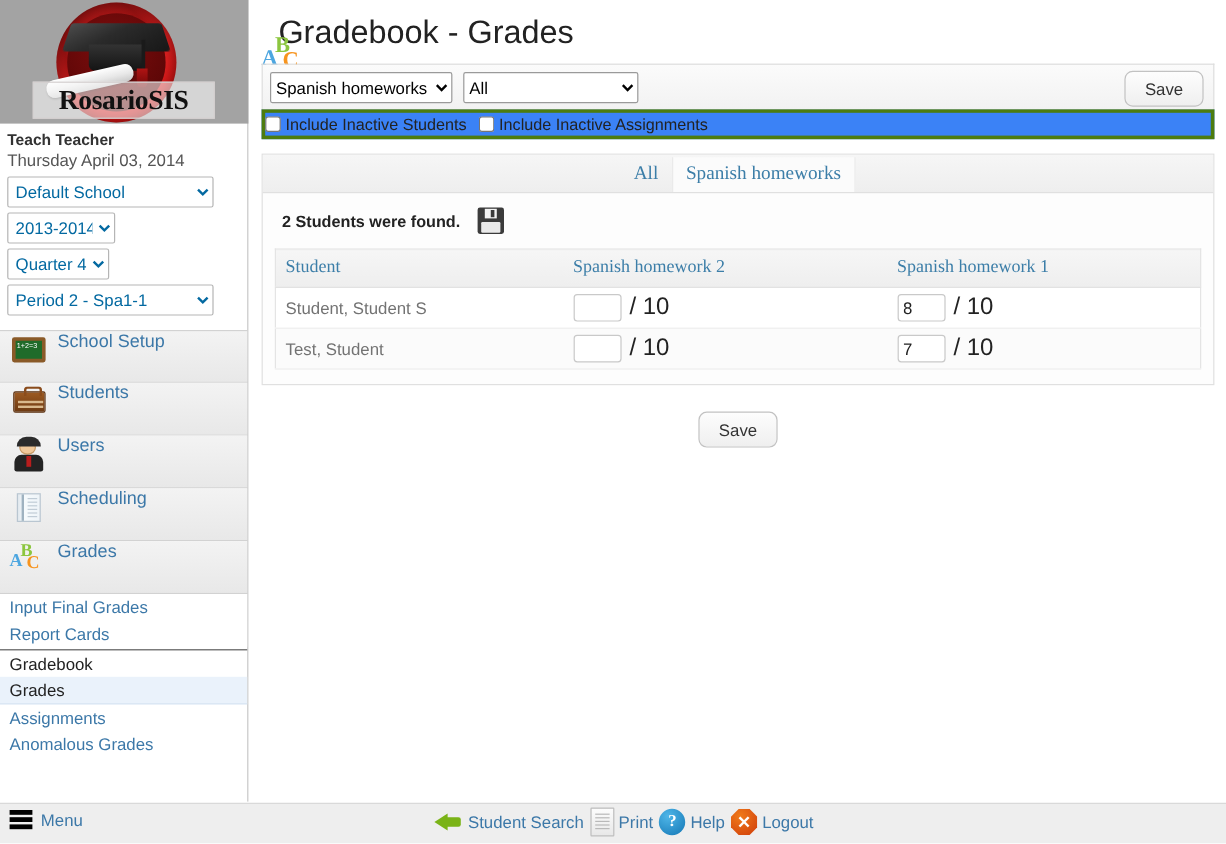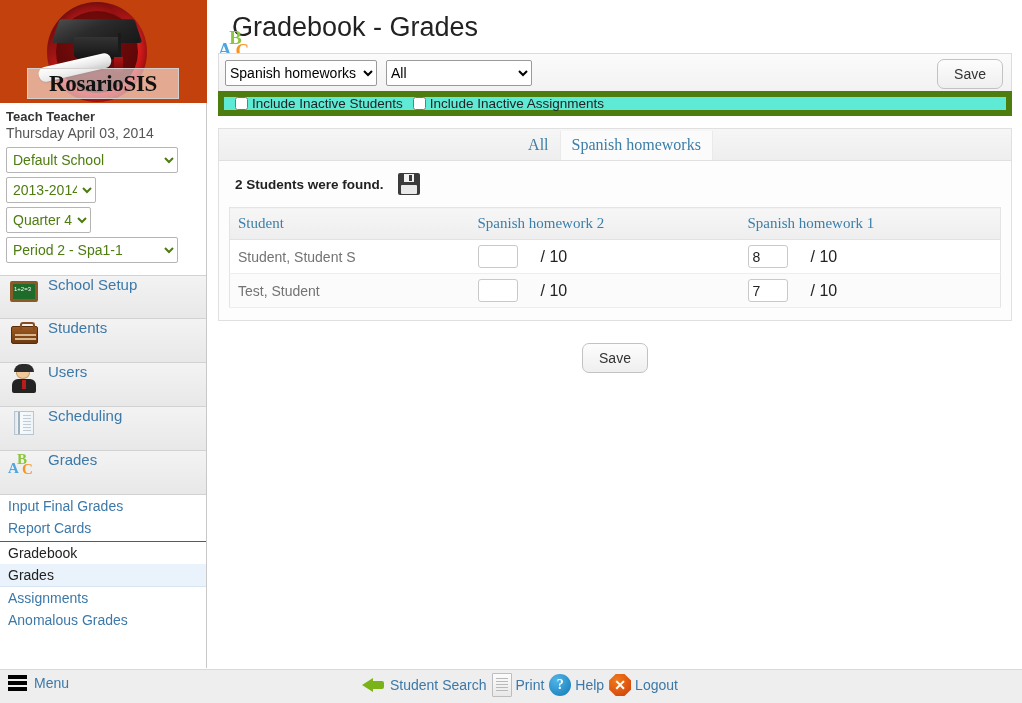--- a/index.html
+++ b/index.html
@@ -15,21 +15,21 @@
   
   #sidebar {
     position: absolute; left: 0; top: 0;
     width: 207px; height: 668px;
     background: #ffffff;
     border-right: 1px solid #c8c8c8;
   }
   .logo-wrap {
     position: relative;
     width: 207px; height: 103px;
-    background: #c2410c;
+    background: #a3a3a3;
     overflow: hidden;
   }
   .logo-disc {
     position: absolute; left: 47px; top: 2px;
     width: 100px; height: 100px; border-radius: 50%;
     background: radial-gradient(circle at 40% 32%, #b81d1d 0%, #9e1212 38%, #e02020 58%, #d21414 74%, #8f0f0f 100%);
     box-shadow: inset 0 0 12px rgba(0,0,0,0.5);
   }
   .logo-disc:after {
     content:""; position:absolute; left:9px; top:9px; right:9px; bottom:9px;
@@ -89,21 +89,21 @@
   }
   .user-date {
     padding: 1px 6px 4px 6px;
     font-size: 14px; color: #555;
   }
 
   .sel-row { padding: 2px 6px; }
   select.sb {
     font-family: "Liberation Sans", sans-serif;
     font-size: 14px;
-    color: #4d7c0f;
+    color: #0369a1;
     background: #fff;
     border: 1px solid #b5b5b5;
     border-radius: 2px;
     padding: 2px 2px;
     height: 26px;
   }
   select.w-sch  { width: 172px; }
   select.w-yr   { width: 90px; }
   select.w-qt   { width: 85px; }
   select.w-pd   { width: 172px; }
@@ -202,24 +202,24 @@
     border: 1px solid #c2c2c2;
     border-radius: 7px;
     padding: 6px 16px;
     cursor: pointer;
   }
   .toolbar .btn-save { position:absolute; right: 8px; top: 5px; }
 
   .checkrow {
     margin: 0 10px;
     height: 25px;
-    background: #5eead4;
-    border: 6px solid #4d7c0f;
+    background: #3b82f6;
+    border: 3px solid #4d7c0f;
     display:flex; align-items:center;
-    padding-left: 11px;
+    padding-left: 0;
     font-size: 13.5px; color:#222;
   }
   .checkrow label { display:flex; align-items:center; margin-right: 10px; cursor:pointer; }
   .checkrow input { margin: 0 4px 0 0; }
 
   .panel {
     margin: 12px 10px 0 10px;
     border: 1px solid #e0e0e0;
     background: #fdfdfd;
   }
@@ -277,21 +277,21 @@
   table.grades a.stu { color:#737373; text-decoration:none; cursor:pointer; }
   .grade-cell { display:flex; align-items:center; }
   input.grade {
     width: 40px; height: 23px;
     font-family:"Liberation Sans",sans-serif;
     font-size: 14px; color:#222;
     border:1px solid #c9c9c9; border-radius:3px;
     padding: 1px 4px;
     background:#fff;
   }
-  .outof { margin-left: 23px; font-size:16px; color:#222; }
+  .outof { margin-left: 7px; font-size:20px; color:#222; }
 
   .save-center { text-align:center; padding: 22px 0 0 0; }
 
   
   #footer {
     position:absolute; left:0; top:669px;
     width: 1022px; height: 34px;
     background: #eeeeee;
     border-top: 1px solid #d9d9d9;
   }

